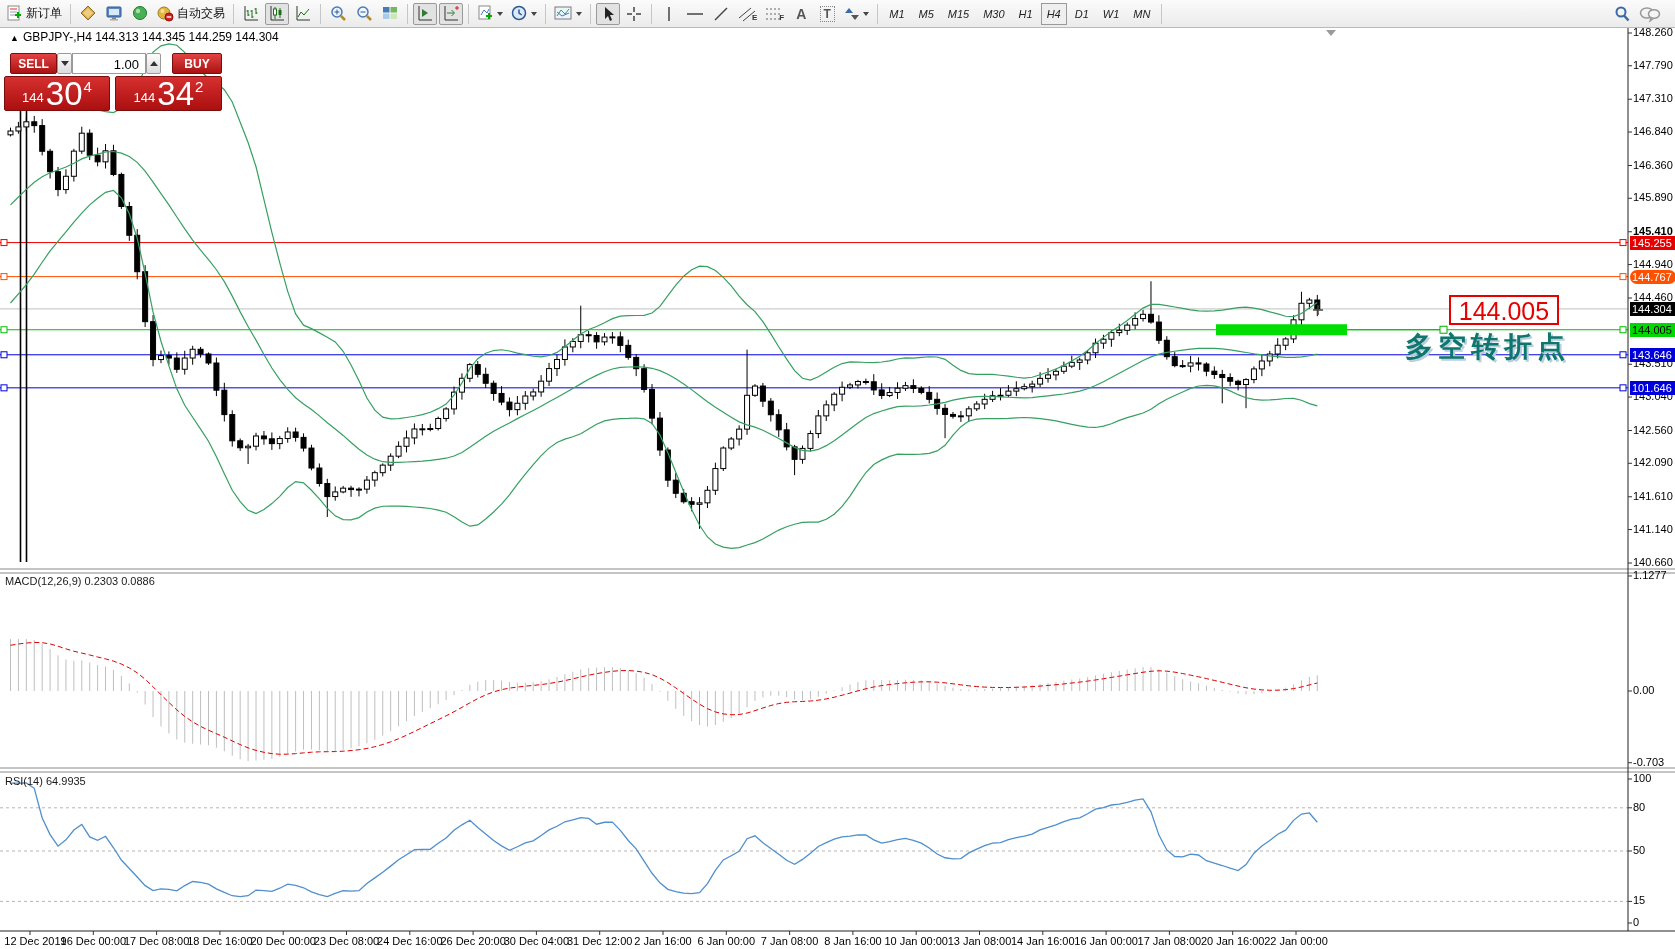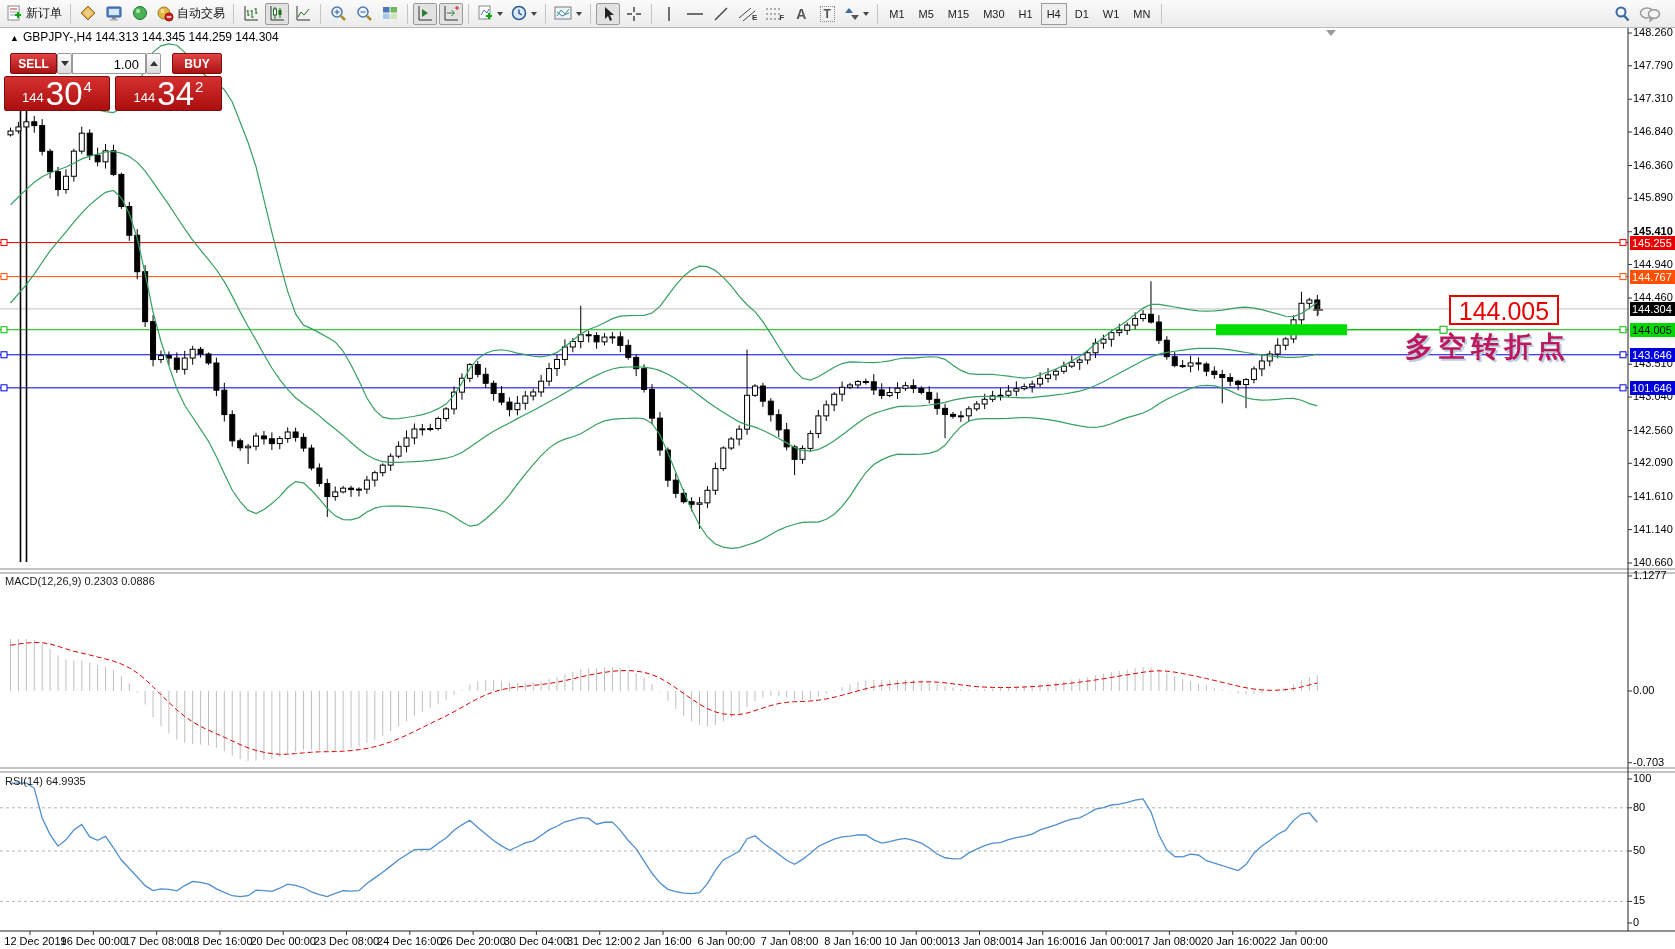--- a/index.html
+++ b/index.html
@@ -43,21 +43,21 @@
     font-size:13px;color:#000;text-align:right;padding-right:6px;line-height:21px;box-sizing:border-box;}
   .bigprice{position:absolute;top:29px;height:35px;background:linear-gradient(#d63030,#ab0f0f);
     border:1px solid #7d0d0d;border-radius:2px;color:#fff;display:flex;align-items:flex-end;
     justify-content:center;box-sizing:border-box;padding-bottom:2px;}
   .bp-small{font-size:13px;margin-right:2px;margin-bottom:3px;}
   .bp-big{font-size:33px;line-height:28px;font-weight:normal;}
   .bp-sup{font-size:15px;margin-left:1px;margin-bottom:13px;}
   
   #annotation-box{position:absolute;left:1449px;top:267px;width:110px;height:30px;border:2px solid #e60000;
     background:#fff;color:#e60000;font-size:25px;text-align:center;line-height:29px;box-sizing:border-box;}
-  #annotation-note{position:absolute;left:1405px;top:300px;font-size:28px;font-weight:bold;color:#be185d;
+  #annotation-note{position:absolute;left:1405px;top:300px;font-size:28px;font-weight:bold;color:#0f766e;
     letter-spacing:5px;text-shadow:2px 2px 0 #b9cfe0;white-space:nowrap;text-align:center;}
   #shift-marker{position:absolute;left:1326px;top:2px;width:0;height:0;
     border-left:5px solid transparent;border-right:5px solid transparent;border-top:6px solid #9a9a9a;}
 </style>
 </head>
 <body>
 
 <div id="app">
 
   <div id="toolbar">
@@ -234,21 +234,21 @@
       <span class="glyph" style="font-size:12px;color:#555;border:1px dotted #888;padding:0 3px;">T</span>
     </div>
     <div class="tbtn">
       <svg width="16" height="16">
           <polygon points="5,2 9,7 1,7" fill="#3a6aa5"></polygon>
           <polygon points="11,14 15,9 7,9" fill="#555"></polygon>
         </svg>
       <span class="caret"></span>
     </div>
     <div class="tsep"></div>
-    <div id="tf-group" style="display:flex;align-items:center;">
+    <div id="tf-group" style="display:flex;align-items:center;font-style:italic;">
         <div class="tfbtn">M1</div>
         <div class="tfbtn">M5</div>
         <div class="tfbtn">M15</div>
         <div class="tfbtn">M30</div>
         <div class="tfbtn">H1</div>
         <div class="tfbtn active">H4</div>
         <div class="tfbtn">D1</div>
         <div class="tfbtn">W1</div>
         <div class="tfbtn">MN</div>
       </div>
@@ -936,21 +936,21 @@
         <div class="axis-label" style="top: 229.537px;">144.940</div>
         <div class="axis-label" style="top: 263.012px;">144.460</div>
         <div class="axis-label" style="top: 329.265px;">143.510</div>
         <div class="axis-label" style="top: 362.043px;">143.040</div>
         <div class="axis-label" style="top: 395.518px;">142.560</div>
         <div class="axis-label" style="top: 428.296px;">142.090</div>
         <div class="axis-label" style="top: 461.771px;">141.610</div>
         <div class="axis-label" style="top: 494.549px;">141.140</div>
         <div class="axis-label" style="top: 528.024px;">140.660</div>
         <div class="pricetag" style="top: 207.569px; background: rgb(232, 0, 0); color: rgb(255, 255, 255);">145.255</div>
-        <div class="pricetag" style="top: 241.602px; background: rgb(255, 79, 0); color: rgb(255, 255, 255);">144.767</div>
+        <div class="pricetag" style="top: 241.602px; background: rgb(255, 79, 0); color: rgb(255, 255, 255); border-radius: 7px;">144.767</div>
         <div class="pricetag" style="top: 273.891px; background: rgb(0, 0, 0); color: rgb(255, 255, 255);">144.304</div>
         <div class="pricetag" style="top: 294.744px; background: rgb(0, 216, 0); color: rgb(0, 0, 0);">144.005</div>
         <div class="pricetag" style="top: 319.78px; background: rgb(0, 0, 221); color: rgb(255, 255, 255);">143.646</div>
         <div class="pricetag" style="top: 352.837px; background: rgb(0, 0, 221); color: rgb(255, 255, 255);">101.646</div>
         <div class="axis-label" style="top: 540.975px;">1.1277</div>
         <div class="axis-label" style="top: 656px;">0.00</div>
         <div class="axis-label" style="top: 727.706px;">-0.703</div>
         <div class="axis-label" style="top: 744px;">100</div>
         <div class="axis-label" style="top: 772.8px;">80</div>
         <div class="axis-label" style="top: 816px;">50</div>

